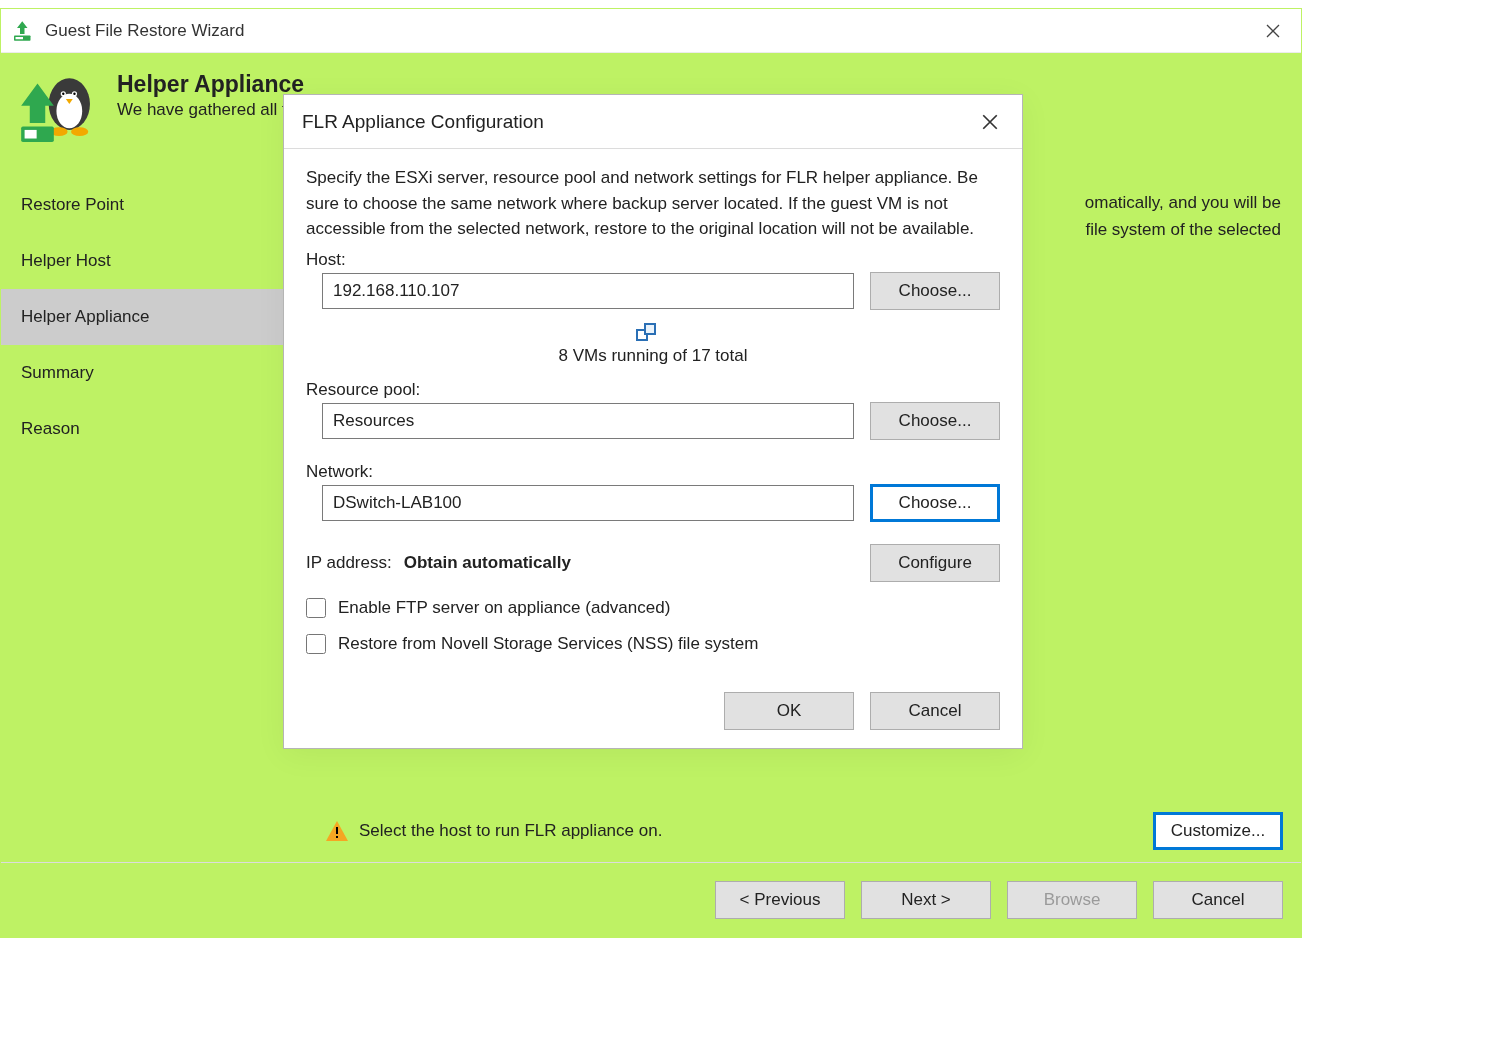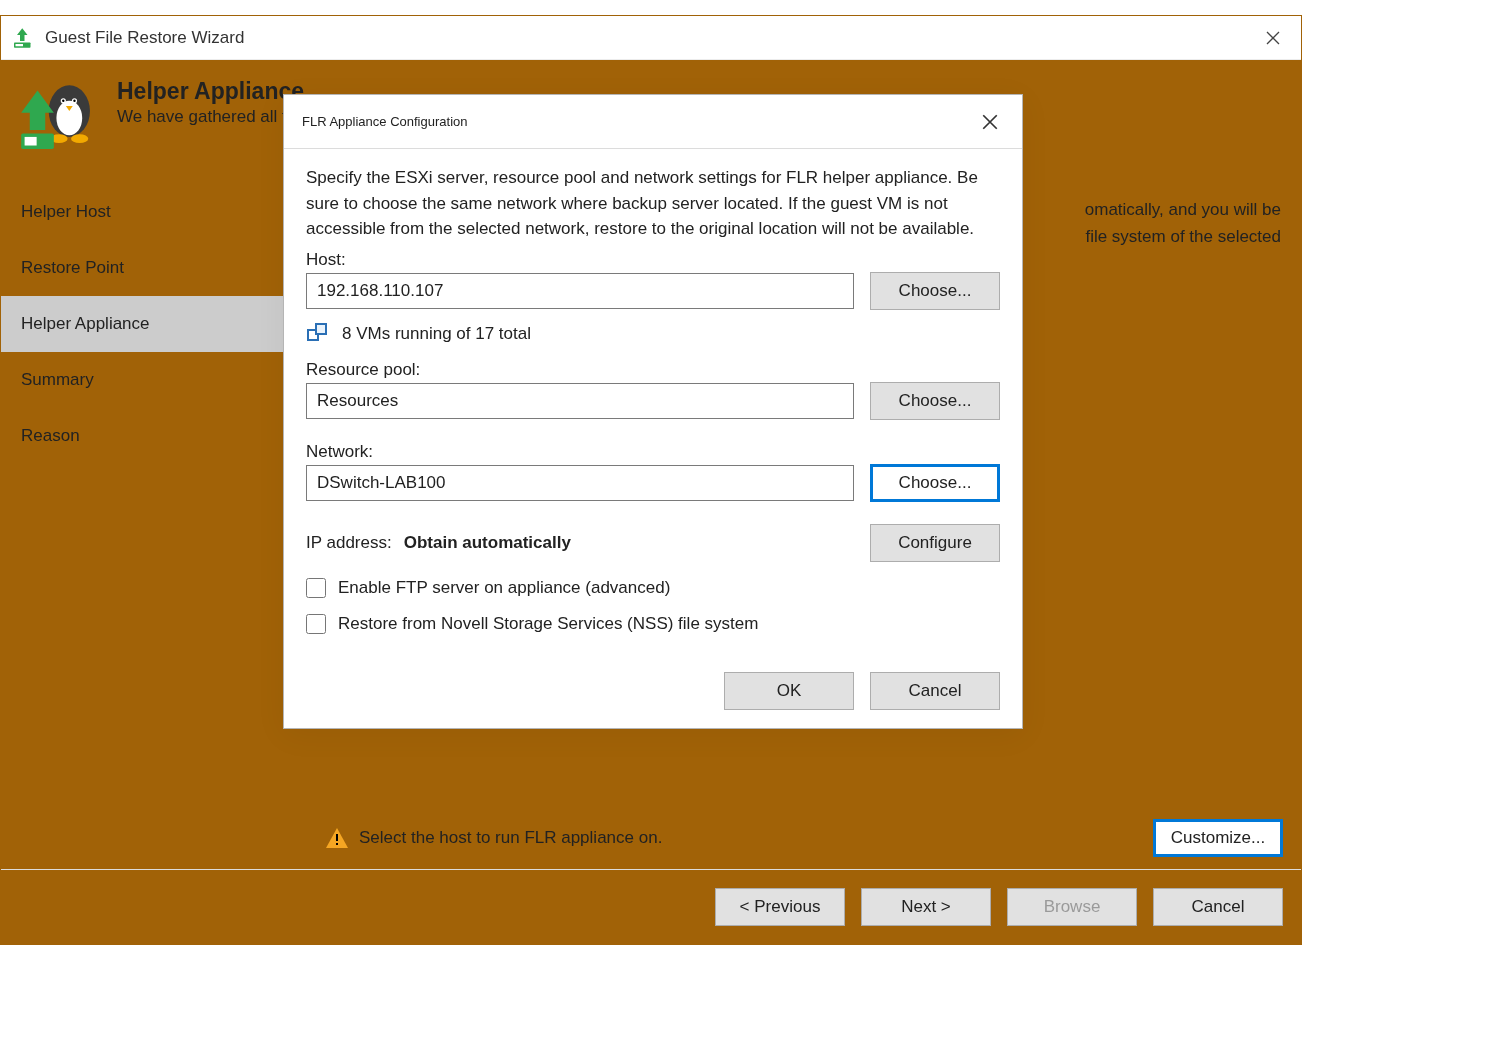--- a/index.html
+++ b/index.html
@@ -9,23 +9,23 @@
     font-family: "Segoe UI", Tahoma, sans-serif;
     font-size: 17px;
     color: #222;
     background: #fff;
     overflow: hidden;
   }
 
   
   .wizard {
     position: absolute;
-    left: 0; top: 15px;
+    left: 0; top: 8px;
     width: 1302px;
-    background: #a16207;
+    background: #bef264;
     border: 1px solid transparent;
   }
 
   .wizard-titlebar {
     display: flex;
     align-items: center;
     height: 44px;
     padding: 0 4px 0 10px;
     background: #fff;
     border-bottom: 1px solid #ececec;
@@ -154,21 +154,21 @@
   }
   .modal-titlebar {
     display: flex;
     align-items: center;
     height: 54px;
     padding: 0 8px 0 18px;
     border-bottom: 1px solid #dcdcdc;
   }
   .modal-titlebar .title {
     flex: 1;
-    font-size: 13px;
+    font-size: 19px;
   }
   .modal-titlebar .close {
     width: 48px; height: 48px;
     display: flex; align-items: center; justify-content: center;
     cursor: pointer;
     color: #444;
   }
   .modal-titlebar .close svg { width: 18px; height: 18px; }
 
   .modal-body {
@@ -193,28 +193,30 @@
   .field-row .textbox {
     flex: 1;
     height: 36px;
     border: 1px solid #7a7a7a;
     background: #fff;
     padding: 0 10px;
     font-family: inherit;
     font-size: 17px;
     display: flex;
     align-items: center;
+    margin-left: 16px;
   }
   .field-row .btn { min-width: 130px; }
 
   .host-status {
     display: flex;
     align-items: center;
     margin: 12px 0 14px;
     font-size: 17px;
+    flex-direction: column;
   }
   .host-status .icon {
     width: 24px; height: 24px;
     margin-right: 12px;
   }
 
   .kv-row {
     display: flex;
     align-items: center;
     margin: 22px 0 4px;
@@ -284,24 +286,24 @@
     </div>
     <div class="header-text">
       <h1>Helper Appliance</h1>
       <div class="subtitle">We have gathered all the required information to start the helper appliance.</div>
     </div>
   </div>
 
   <div class="wizard-body">
     <div class="wizard-side">
       <div class="side-item">
+          <span>Restore Point</span>
+        </div>
+      <div class="side-item">
           <span>Helper Host</span>
-        </div>
-      <div class="side-item">
-          <span>Restore Point</span>
         </div>
       <div class="side-item selected">
           <span>Helper Appliance</span>
         </div>
       <div class="side-item">
           <span>Summary</span>
         </div>
       <div class="side-item">
           <span>Reason</span>
         </div>

